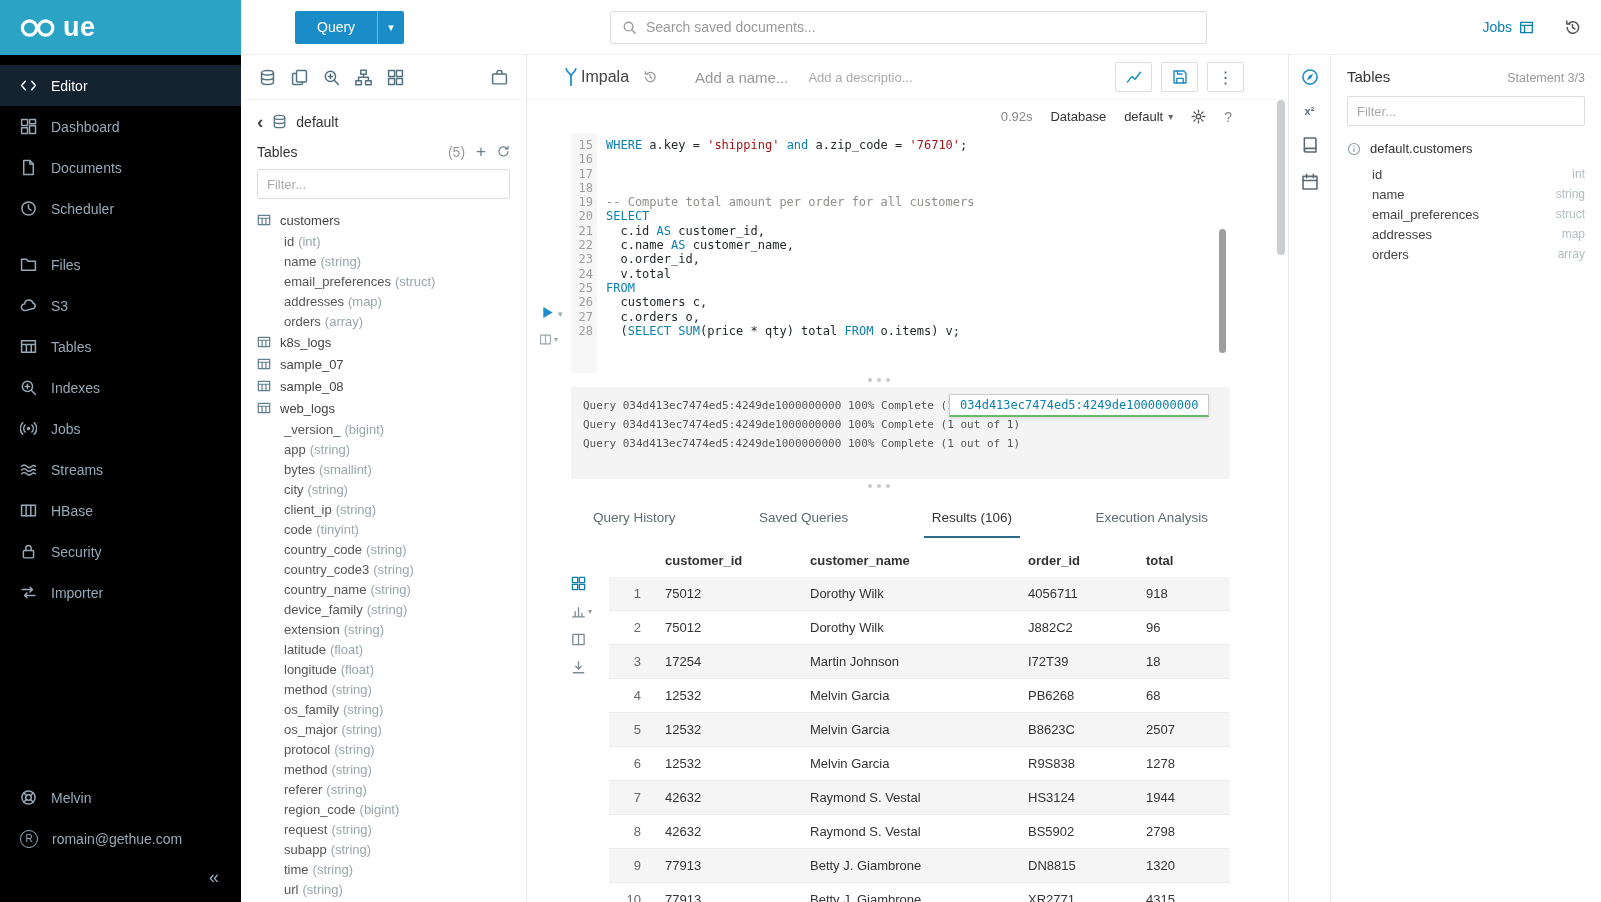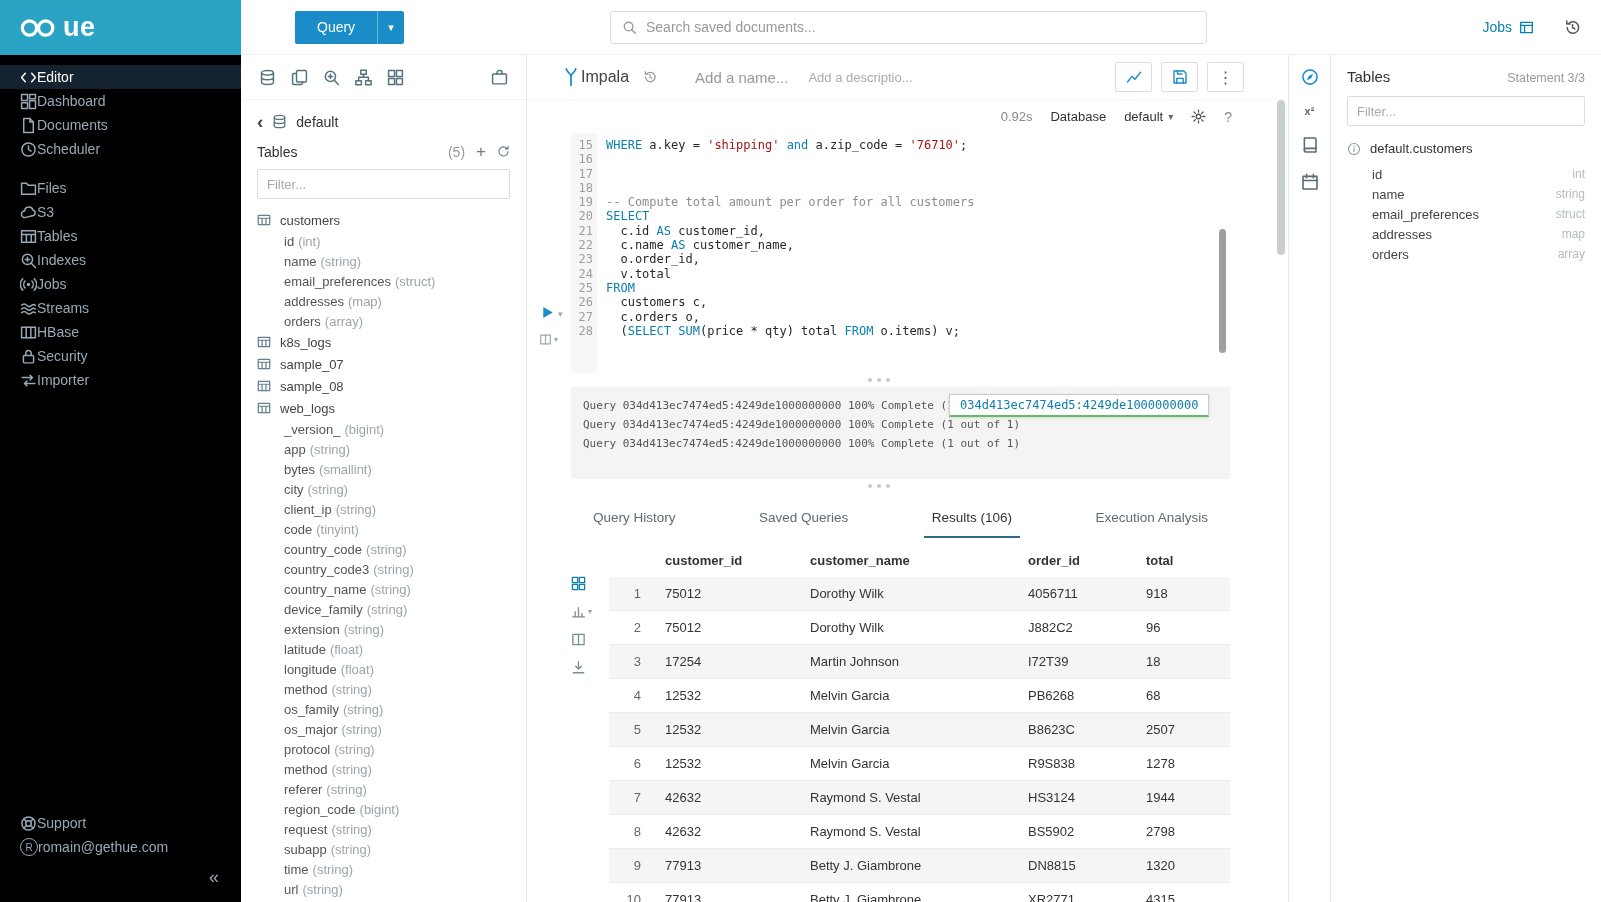--- a/index.html
+++ b/index.html
@@ -7,21 +7,21 @@
   .app{display:flex;width:100%;height:100%}
   .ic{display:inline-flex;width:16px;height:16px;flex:none}
   .ic svg,.atb svg{display:block}
   .ic svg{width:100%;height:100%}
 
   
   .sidebar{width:241px;flex:none;background:#000000;display:flex;flex-direction:column;color:#97a9b7}
   .logo{height:55px;flex:none;background:#2ba3c4;display:flex;align-items:center;gap:5px;padding-left:20px;cursor:pointer}
   .logo-text{color:#fff;font-size:27px;font-weight:bold;letter-spacing:.5px;line-height:1}
   .nav{padding-top:10px}
-  .nav-item{height:24px;display:flex;align-items:center;padding:0 20px;font-size:14px;cursor:pointer;white-space:nowrap}
+  .nav-item{height:41px;display:flex;align-items:center;gap:14px;padding:0 20px;font-size:14px;cursor:pointer;white-space:nowrap}
   .nav-item .ic{width:17px;height:17px}
   .nav-item.active{background:#14232f;color:#fff}
   .nav-item.group-end{margin-bottom:15px}
   .sidebar-footer{margin-top:auto;padding-bottom:4px}
   .avatar{width:18px;height:18px;border-radius:50%;border:1.5px solid #97a9b7;display:inline-flex;align-items:center;justify-content:center;font-size:10px;flex:none}
   .collapse-row{display:flex;justify-content:flex-end;padding:8px 22px 10px;font-size:18px;cursor:pointer}
 
   
   .main-region{flex:1;display:flex;flex-direction:column;min-width:0}
   .topbar{height:55px;flex:none;position:relative;display:flex;align-items:center;background:#fff;border-bottom:1px solid #efefef}
@@ -273,21 +273,21 @@
       </nav>
     <div class="sidebar-footer">
       <div class="nav-item">
         <span class="ic">
             <svg viewBox="0 0 16 16" fill="none" stroke="currentColor" stroke-width="1.4" stroke-linecap="round" stroke-linejoin="round">
               <circle cx="8" cy="8" r="6.2"></circle>
               <circle cx="8" cy="8" r="2.6"></circle>
               <path d="M6.1 6.1 3.7 3.7M9.9 6.1l2.4-2.4M9.9 9.9l2.4 2.4M6.1 9.9l-2.4 2.4"></path>
             </svg>
           </span>
-        <span class="nav-label">Support</span>
+        <span class="nav-label">Melvin</span>
       </div>
       <div class="nav-item">
         <span class="avatar">R</span>
         <span class="nav-label">romain@gethue.com</span>
       </div>
       <div class="collapse-row">
         <span>«</span>
       </div>
     </div>
   </aside>

